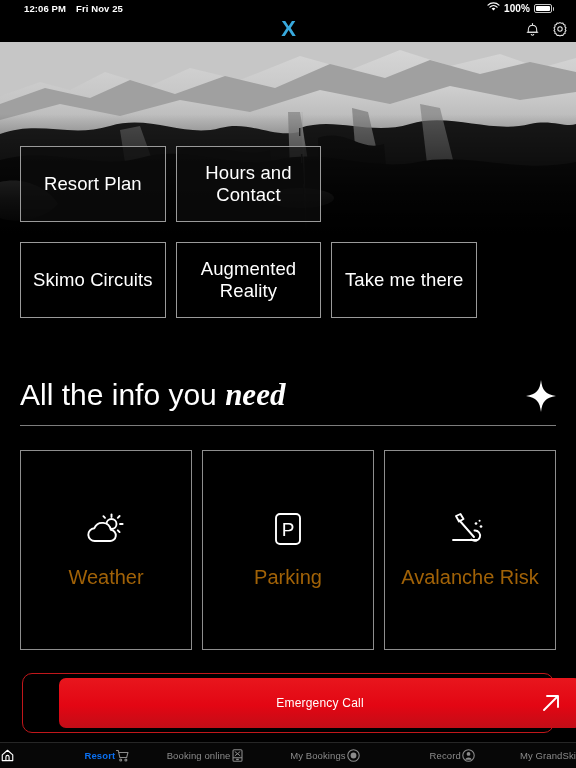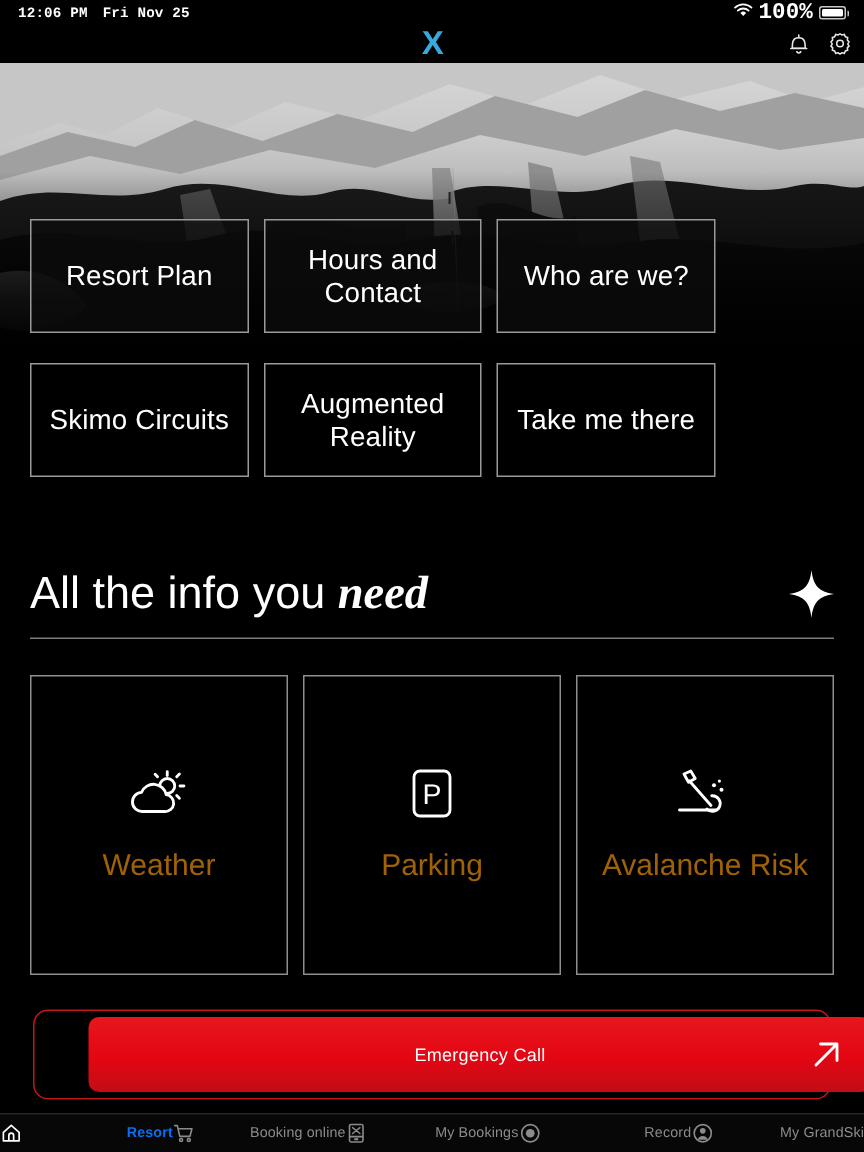--- a/index.html
+++ b/index.html
@@ -6,27 +6,27 @@
   html,body { width:576px; height:768px; background:#000; overflow:hidden; }
   body {
     font-family:"Liberation Sans", sans-serif;
     color:#fff;
     -webkit-font-smoothing:antialiased;
   }
   .screen { position:relative; width:576px; height:768px; background:#000; overflow:hidden; }
 
   
   .statusbar {
-    height:16px; display:flex; align-items:center; padding:0 8px;
-    font-size:9.5px; color:#fff; letter-spacing:.1px; background:#000;font-family:Liberation Mono, monospace;
+    height:16px; display:flex; align-items:center; padding:0 20px;
+    font-size:9.5px; color:#fff; letter-spacing:.1px; background:#000;
   }
   .sb-time { font-weight:600; margin-left:4px; }
   .sb-date { font-weight:600; margin-left:10px; }
   .sb-right { margin-left:auto; display:flex; align-items:center; gap:4px; padding-right:4px; }
-  .sb-pct { font-weight:600; font-size:15px; }
+  .sb-pct { font-weight:600; font-size:10px; }
   .batt { width:18px; height:9px; border:1px solid #c9c9c9; border-radius:2px; position:relative; }
   .batt::after { content:""; position:absolute; right:-3px; top:2.5px; width:1.5px; height:4px; background:#c9c9c9; border-radius:0 1px 1px 0; }
   .batt i { position:absolute; left:1px; top:1px; bottom:1px; right:1px; background:#fff; border-radius:1px; display:block; }
 
   
   .appbar {
     height:26px; display:flex; align-items:center; justify-content:center;
     position:relative; background:#000;
   }
   .logo-x {
@@ -212,21 +212,20 @@
         <rect x="303" y="142" width="1.4" height="10"></rect>
           <rect x="305" y="168" width="1.4" height="11"></rect>
       </g>
     </svg>
     <div class="hero-fade"></div>
   </div>
 
   <div class="quickgrid row1">
     <div class="qbtn">Resort Plan</div>
     <div class="qbtn">Hours and Contact</div>
-    <div class="qbtn">Who are we?</div>
   </div>
 
   <div class="quickgrid row2">
     <div class="qbtn">Skimo Circuits</div>
     <div class="qbtn">Augmented Reality</div>
     <div class="qbtn">Take me there</div>
   </div>
 
   <div class="section-head">
     <div class="section-title">

